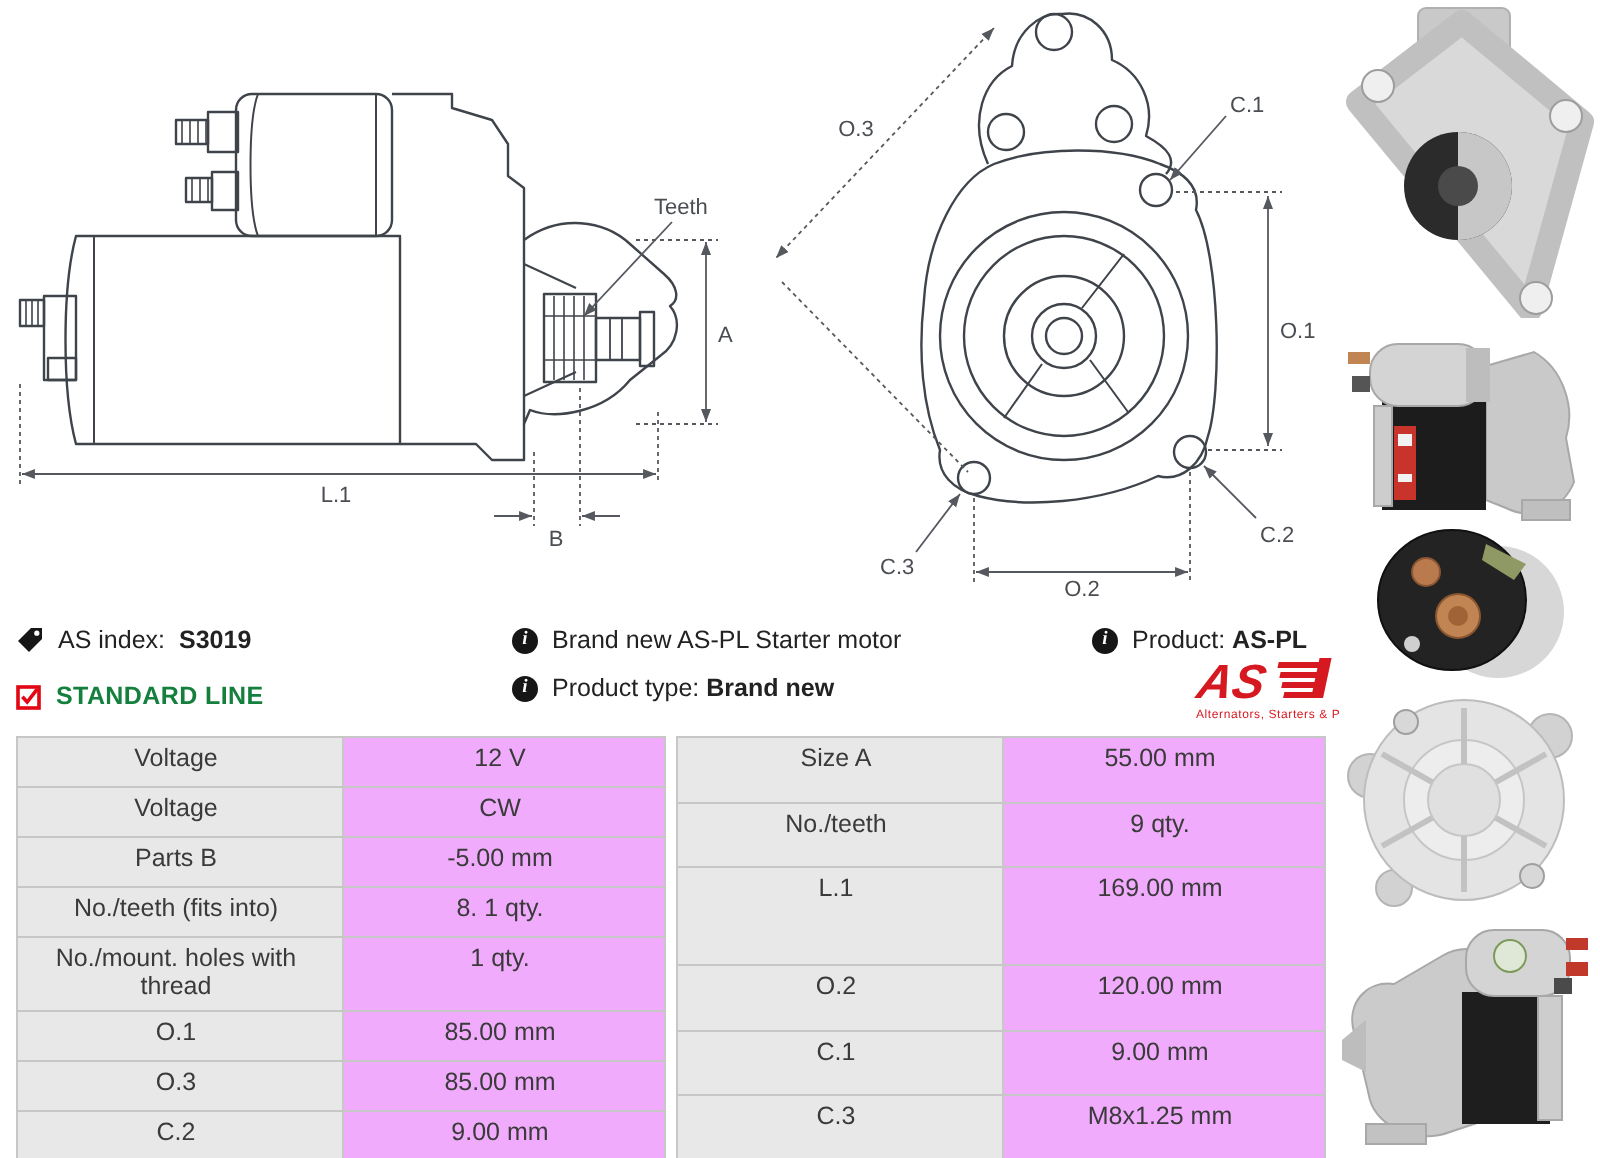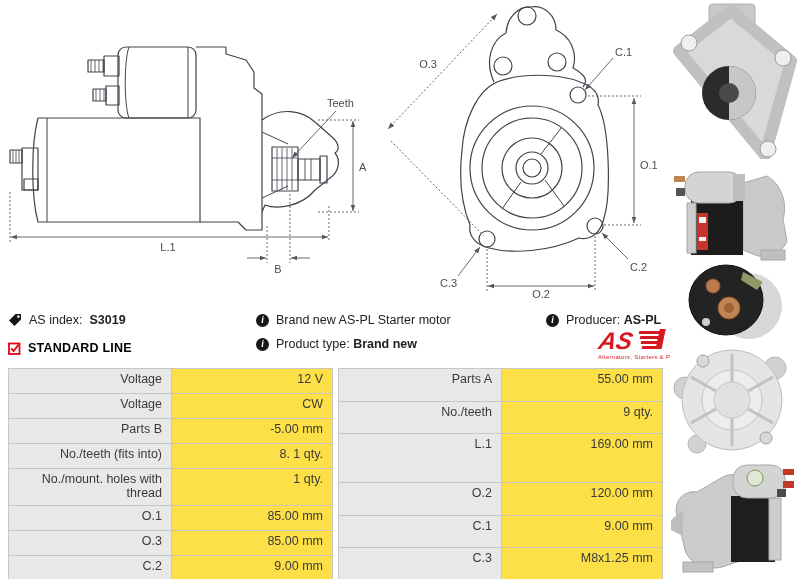--- a/index.html
+++ b/index.html
@@ -4,35 +4,35 @@
 <style>
   html,body{margin:0;padding:0;background:#fff;}
   #screen{position:relative;width:800px;height:579px;background:#ffffff;overflow:hidden;
           font-family:"Liberation Sans",sans-serif;color:#222;}
   svg text{font-family:"Liberation Sans",sans-serif;}
 
   
   .info-block{position:absolute;display:flex;flex-direction:column;gap:8px;}
   .info-row{display:flex;align-items:center;gap:7px;font-size:12.5px;line-height:16px;white-space:nowrap;}
   .b{font-weight:bold;}
-  .red{color:#000000;font-weight:bold;letter-spacing:.2px;}
+  .red{color:#15803d;font-weight:bold;letter-spacing:.2px;}
   .info-ico{display:inline-flex;align-items:center;justify-content:center;width:13px;height:13px;
             border-radius:50%;background:#161616;color:#fff;font-size:9.5px;font-weight:bold;
             font-family:"Liberation Serif",serif;font-style:italic;flex:0 0 13px;}
 
   
   .aslogo{position:absolute;left:594px;top:328px;width:76px;}
 
   
   .tables{position:absolute;left:8px;top:368px;display:flex;gap:5px;}
   table.spec{border-collapse:collapse;table-layout:fixed;font-size:12.5px;color:#3a3a3a;}
   table.spec td{border:1px solid #c7c7c7;padding:3px 9px 3px 5px;height:18px;
-                vertical-align:top;text-align:right;line-height:14px;}
+                vertical-align:top;text-align:center;line-height:14px;}
   td.lbl{background:#e8e8e8;width:148px;}
-  td.val{background:#fde047;width:146px;}
+  td.val{background:#f0abfc;width:146px;}
   tr.tall td{height:30px;margin-left:13px;}
 
   
   .photo{position:absolute;left:668px;width:132px;display:flex;align-items:center;justify-content:center;}
 </style>
 </head>
 <body>
 
 <div id="screen">
 
@@ -183,21 +183,21 @@
         <span>Product type:</span>
         <span class="b">Brand new</span>
       </span>
     </div>
   </div>
 
   <div class="info-block" style="left:546px;top:312px;">
     <div class="info-row">
       <span class="info-ico">i</span>
       <span>
-        <span>Producer:</span>
+        <span>Product:</span>
         <span class="b">AS-PL</span>
       </span>
     </div>
   </div>
 
   <div class="aslogo">
     <svg width="76" height="36" viewBox="0 0 76 36">
       <g transform="skewX(-12)">
         <text x="8" y="21" font-size="24" font-weight="bold" font-style="italic" fill="#d61920">AS</text>
         <rect x="46" y="3" width="22" height="3" fill="#d61920"></rect>
@@ -243,21 +243,21 @@
           </tr>
       <tr>
             <td class="lbl">C.2</td>
             <td class="val">9.00 mm</td>
           </tr>
     </tbody>
       </table>
     <table class="spec">
       <tbody>
       <tr>
-            <td class="lbl">Parts A</td>
+            <td class="lbl">Size A</td>
             <td class="val">55.00 mm</td>
           </tr>
       <tr>
             <td class="lbl">No./teeth</td>
             <td class="val">9 qty.</td>
           </tr>
       <tr class="tall">
             <td class="lbl">L.1</td>
             <td class="val">169.00 mm</td>
           </tr>

